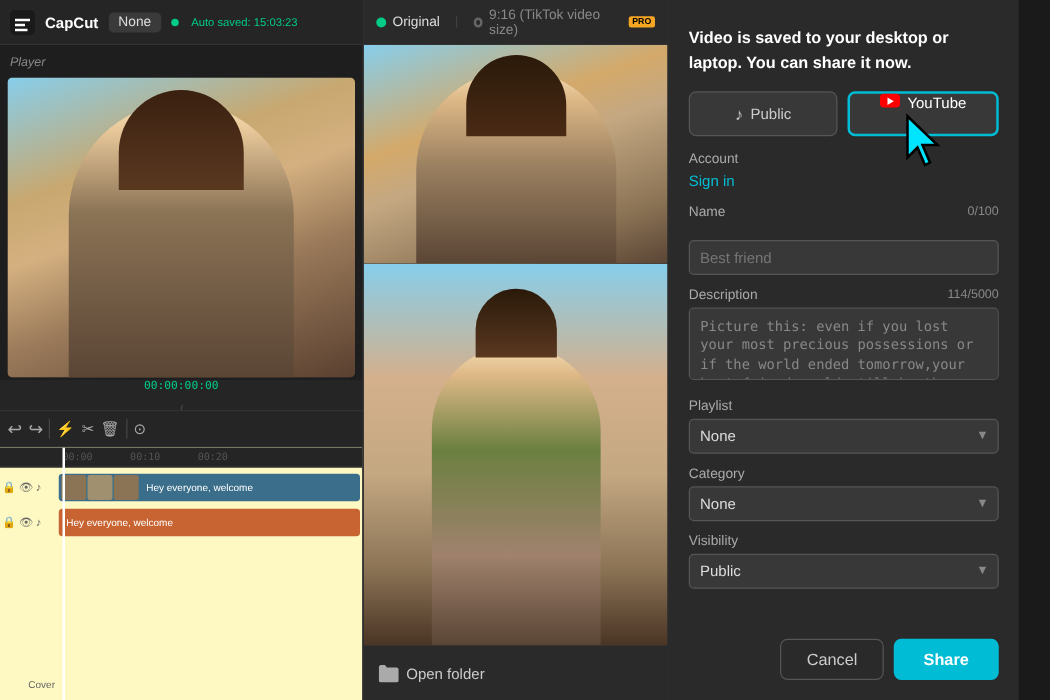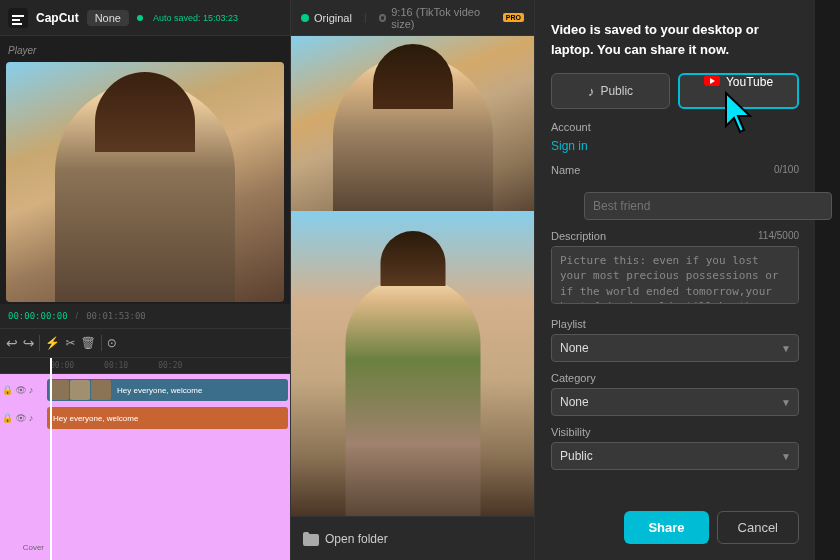--- a/index.html
+++ b/index.html
@@ -79,38 +79,38 @@
   <div style="flex:0 0 240px;margin:0 6px;background:#2a2a2a;border-radius:4px;overflow:hidden;position:relative;">
 
     <div style="width:100%;height:100%;position:relative;overflow:hidden;">
       <div style="width:100%;height:100%;background:linear-gradient(160deg,#87CEEB 0%,#C8A870 30%,#D4B080 45%,#9A7A5A 65%,#5A4030 100%);"></div>
       <div style="position:absolute;bottom:0;left:50%;transform:translateX(-50%);width:180px;height:220px;background:linear-gradient(180deg,#F5DEB3 0%,#E8C89A 10%,#8B7355 40%,#5a4535 100%);border-radius:90px 90px 0 0;"></div>
 
       <div style="position:absolute;top:10px;left:50%;transform:translateX(-50%);width:100px;height:80px;background:linear-gradient(180deg,#3a2010 0%,#5a3820 100%);border-radius:50px 50px 0 0;"></div>
     </div>
   </div>
 
-  <div style="height:24px;background:#252525;display:flex;align-items:center;padding:0 8px;gap:8px;margin-top:2px;">
+  <div style="height:24px;background:#252525;display:flex;align-items:center;padding:0 8px;gap:8px;margin-top:2px;flex-direction:column;">
     <span style="color:#00cc88;font-size:9px;font-family:monospace;">00:00:00:00</span>
     <span style="color:#555;font-size:9px;">/</span>
     <span style="color:#666;font-size:9px;font-family:monospace;">00:01:53:00</span>
   </div>
 
   <div style="height:30px;background:#252525;border-top:1px solid #333;border-bottom:1px solid #333;display:flex;align-items:center;padding:0 6px;gap:5px;">
     <span style="color:#aaa;font-size:14px;cursor:pointer;">↩</span>
     <span style="color:#aaa;font-size:14px;cursor:pointer;">↪</span>
     <div style="width:1px;height:16px;background:#444;"></div>
     <span style="color:#aaa;font-size:12px;cursor:pointer;">⚡</span>
     <span style="color:#aaa;font-size:12px;cursor:pointer;">✂</span>
     <span style="color:#aaa;font-size:12px;cursor:pointer;">🗑</span>
     <div style="width:1px;height:16px;background:#444;"></div>
     <span style="color:#aaa;font-size:12px;cursor:pointer;">⊙</span>
   </div>
 
-  <div style="flex:1;background:#f0abfc;position:relative;overflow:hidden;">
+  <div style="flex:1;background:#fef9c3;position:relative;overflow:hidden;">
 
     <div style="height:16px;background:#252525;border-bottom:1px solid #333;display:flex;align-items:center;padding:0 50px;gap:30px;">
       <span style="color:#555;font-size:8px;font-family:monospace;">00:00</span>
       <span style="color:#555;font-size:8px;font-family:monospace;">00:10</span>
       <span style="color:#555;font-size:8px;font-family:monospace;">00:20</span>
     </div>
 
     <div style="position:absolute;top:0;left:50px;width:2px;height:100%;background:#fff;z-index:10;"></div>
 
     <div style="display:flex;align-items:center;padding:3px 2px;gap:3px;margin-top:2px;">
@@ -205,21 +205,21 @@
   <div style="margin-bottom:10px;">
     <span style="color:#aaa;font-size:11px;display:block;margin-bottom:3px;">Account</span>
     <a style="color:#00bcd4;font-size:12px;cursor:pointer;text-decoration:none;">Sign in</a>
   </div>
 
   <div style="margin-bottom:10px;">
     <div style="display:flex;justify-content:space-between;margin-bottom:16px;">
       <span style="color:#aaa;font-size:11px;">Name</span>
       <span style="color:#888;font-size:10px;">0/100</span>
     </div>
-    <input type="text" style="width: 100%; background: rgb(56, 56, 56); border: 1px solid rgb(85, 85, 85); border-radius: 4px; color: rgb(221, 221, 221); font-size: 12px; padding: 6px 8px; outline: none; margin-left: 33px;" placeholder="Best friend">
+    <input type="text" style="width: 100%; background: rgb(56, 56, 56); border: 1px solid rgb(85, 85, 85); border-radius: 4px; color: rgb(221, 221, 221); font-size: 12px; padding: 6px 8px; outline: none;" placeholder="Best friend">
   </div>
 
   <div style="margin-bottom:10px;">
     <div style="display:flex;justify-content:space-between;margin-bottom:4px;">
       <span style="color:#aaa;font-size:11px;">Description</span>
       <span style="color:#888;font-size:10px;">114/5000</span>
     </div>
     <textarea style="width: 100%; background: rgb(56, 56, 56); border: 1px solid rgb(85, 85, 85); border-radius: 4px; color: rgb(136, 136, 136); font-size: 11px; padding: 6px 8px; resize: none; height: 58px; outline: none; line-height: 1.4;">Picture this: even if you lost your most precious possessions or if the world ended tomorrow,your best friend would still be there</textarea>
   </div>
 
@@ -247,22 +247,22 @@
     <span style="color:#aaa;font-size:11px;display:block;margin-bottom:4px;">Visibility</span>
     <div style="position:relative;">
       <select style="width:100%;background:#383838;border:1px solid #555;border-radius:4px;color:#ddd;font-size:12px;padding:6px 8px;outline:none;appearance:none;cursor:pointer;">
         <option>Public</option>
       </select>
       <span style="position:absolute;right:8px;top:50%;transform:translateY(-50%);color:#888;font-size:10px;pointer-events:none;">▼</span>
     </div>
   </div>
 
   <div style="margin-top:auto;display:flex;justify-content:flex-end;gap:8px;">
+    <button style="padding:8px 20px;background:transparent;border:1px solid #555;border-radius:6px;color:#ccc;font-size:13px;cursor:pointer;">Cancel</button>
     <button style="padding:8px 24px;background:#00bcd4;border:none;border-radius:6px;color:#fff;font-size:13px;font-weight:600;cursor:pointer;">Share</button>
-    <button style="padding:8px 20px;background:transparent;border:1px solid #555;border-radius:6px;color:#ccc;font-size:13px;cursor:pointer;">Cancel</button>
   </div>
 </div>
 
 <div style="position:absolute;right:72px;top:88px;z-index:100;">
   <svg width="52" height="52" viewBox="0 0 52 52">
 
     <polygon points="10,5 10,38 18,30 24,44 28,42 22,28 34,28" fill="#00E5FF" stroke="#000" stroke-width="2"></polygon>
   </svg>
 </div>
 

